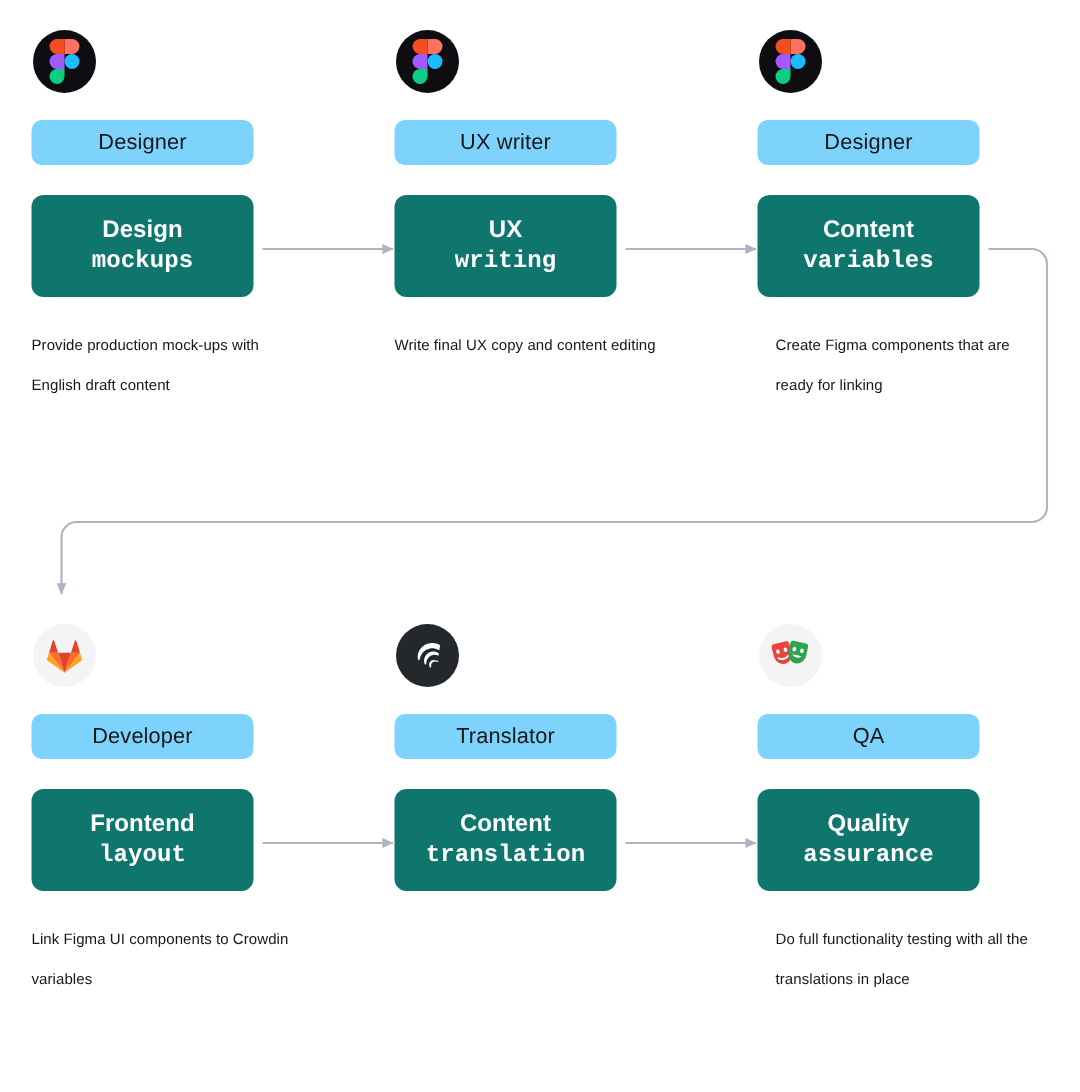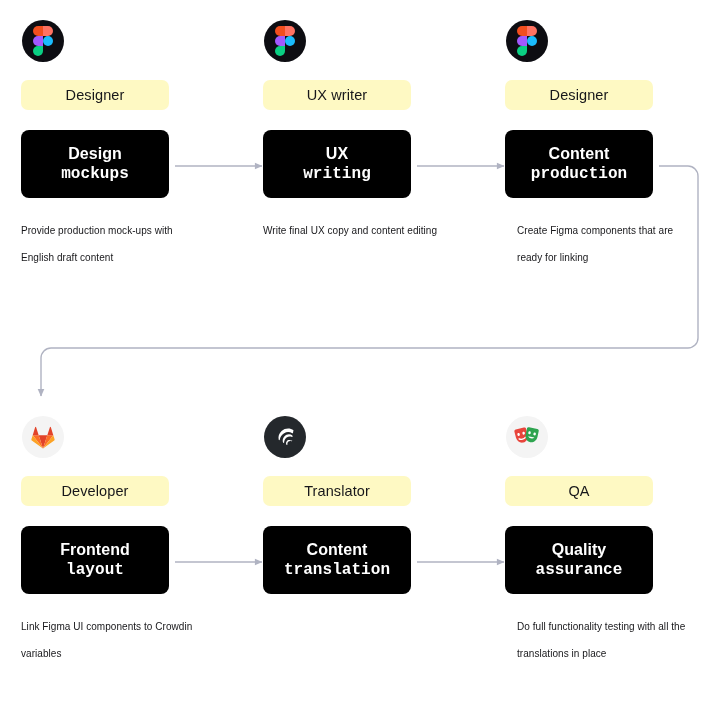--- a/index.html
+++ b/index.html
@@ -67,37 +67,37 @@
   }
   .avatar.dark  { background: #0d0d12; }
   .avatar.light { background: #f4f4f4; }
   .avatar svg { display: block; }
 
   
   .role-chip {
     margin-top: 18px;
     width: 148px;
     height: 30px;
-    background: #fef9c3;
+    background: #7dd3fc;
     border-radius: 7px;
     display: flex;
     align-items: center;
     justify-content: center;
     font-size: 14.5px;
     color: #17171a;
     letter-spacing: .1px;
     white-space: nowrap;
   }
 
   
   .stage-box {
     margin-top: 20px;
     width: 148px;
     height: 68px;
-    background: #000000;
+    background: #0f766e;
     border-radius: 8px;
     display: flex;
     flex-direction: column;
     align-items: center;
     justify-content: center;
     color: #ffffff;
     font-size: 16px;
     font-weight: 700;
     line-height: 21px;
     text-align: center;
@@ -183,21 +183,21 @@
           <path d="M11 16a5 5 0 0 1 5-5 5 5 0 0 1 0 10 5 5 0 0 1-5-5z" fill="#1abcfe"></path>
           <path d="M1 26a5 5 0 0 1 5-5h5v5a5 5 0 0 1-10 0z" fill="#0acf83"></path>
           <path d="M11 1h5a5 5 0 0 1 0 10h-5V1z" fill="#ff7262"></path>
           <path d="M1 6a5 5 0 0 1 5-5h5v10H6a5 5 0 0 1-5-5z" fill="#f24e1e"></path>
           <path d="M1 16a5 5 0 0 1 5-5h5v10H6a5 5 0 0 1-5-5z" fill="#a259ff"></path>
         </svg>
       </div>
       <div class="role-chip">Designer</div>
       <div class="stage-box">
         <span class="line1">Content</span>
-        <span class="line2">production</span>
+        <span class="line2">variables</span>
       </div>
       <div class="desc">Create Figma components that are ready for linking</div>
     </div>
   </div>
 
   <div class="row row-2">
 
     <div class="col col-0">
       <div class="avatar light">
         <svg width="26" height="24" viewBox="0 0 26 24">

